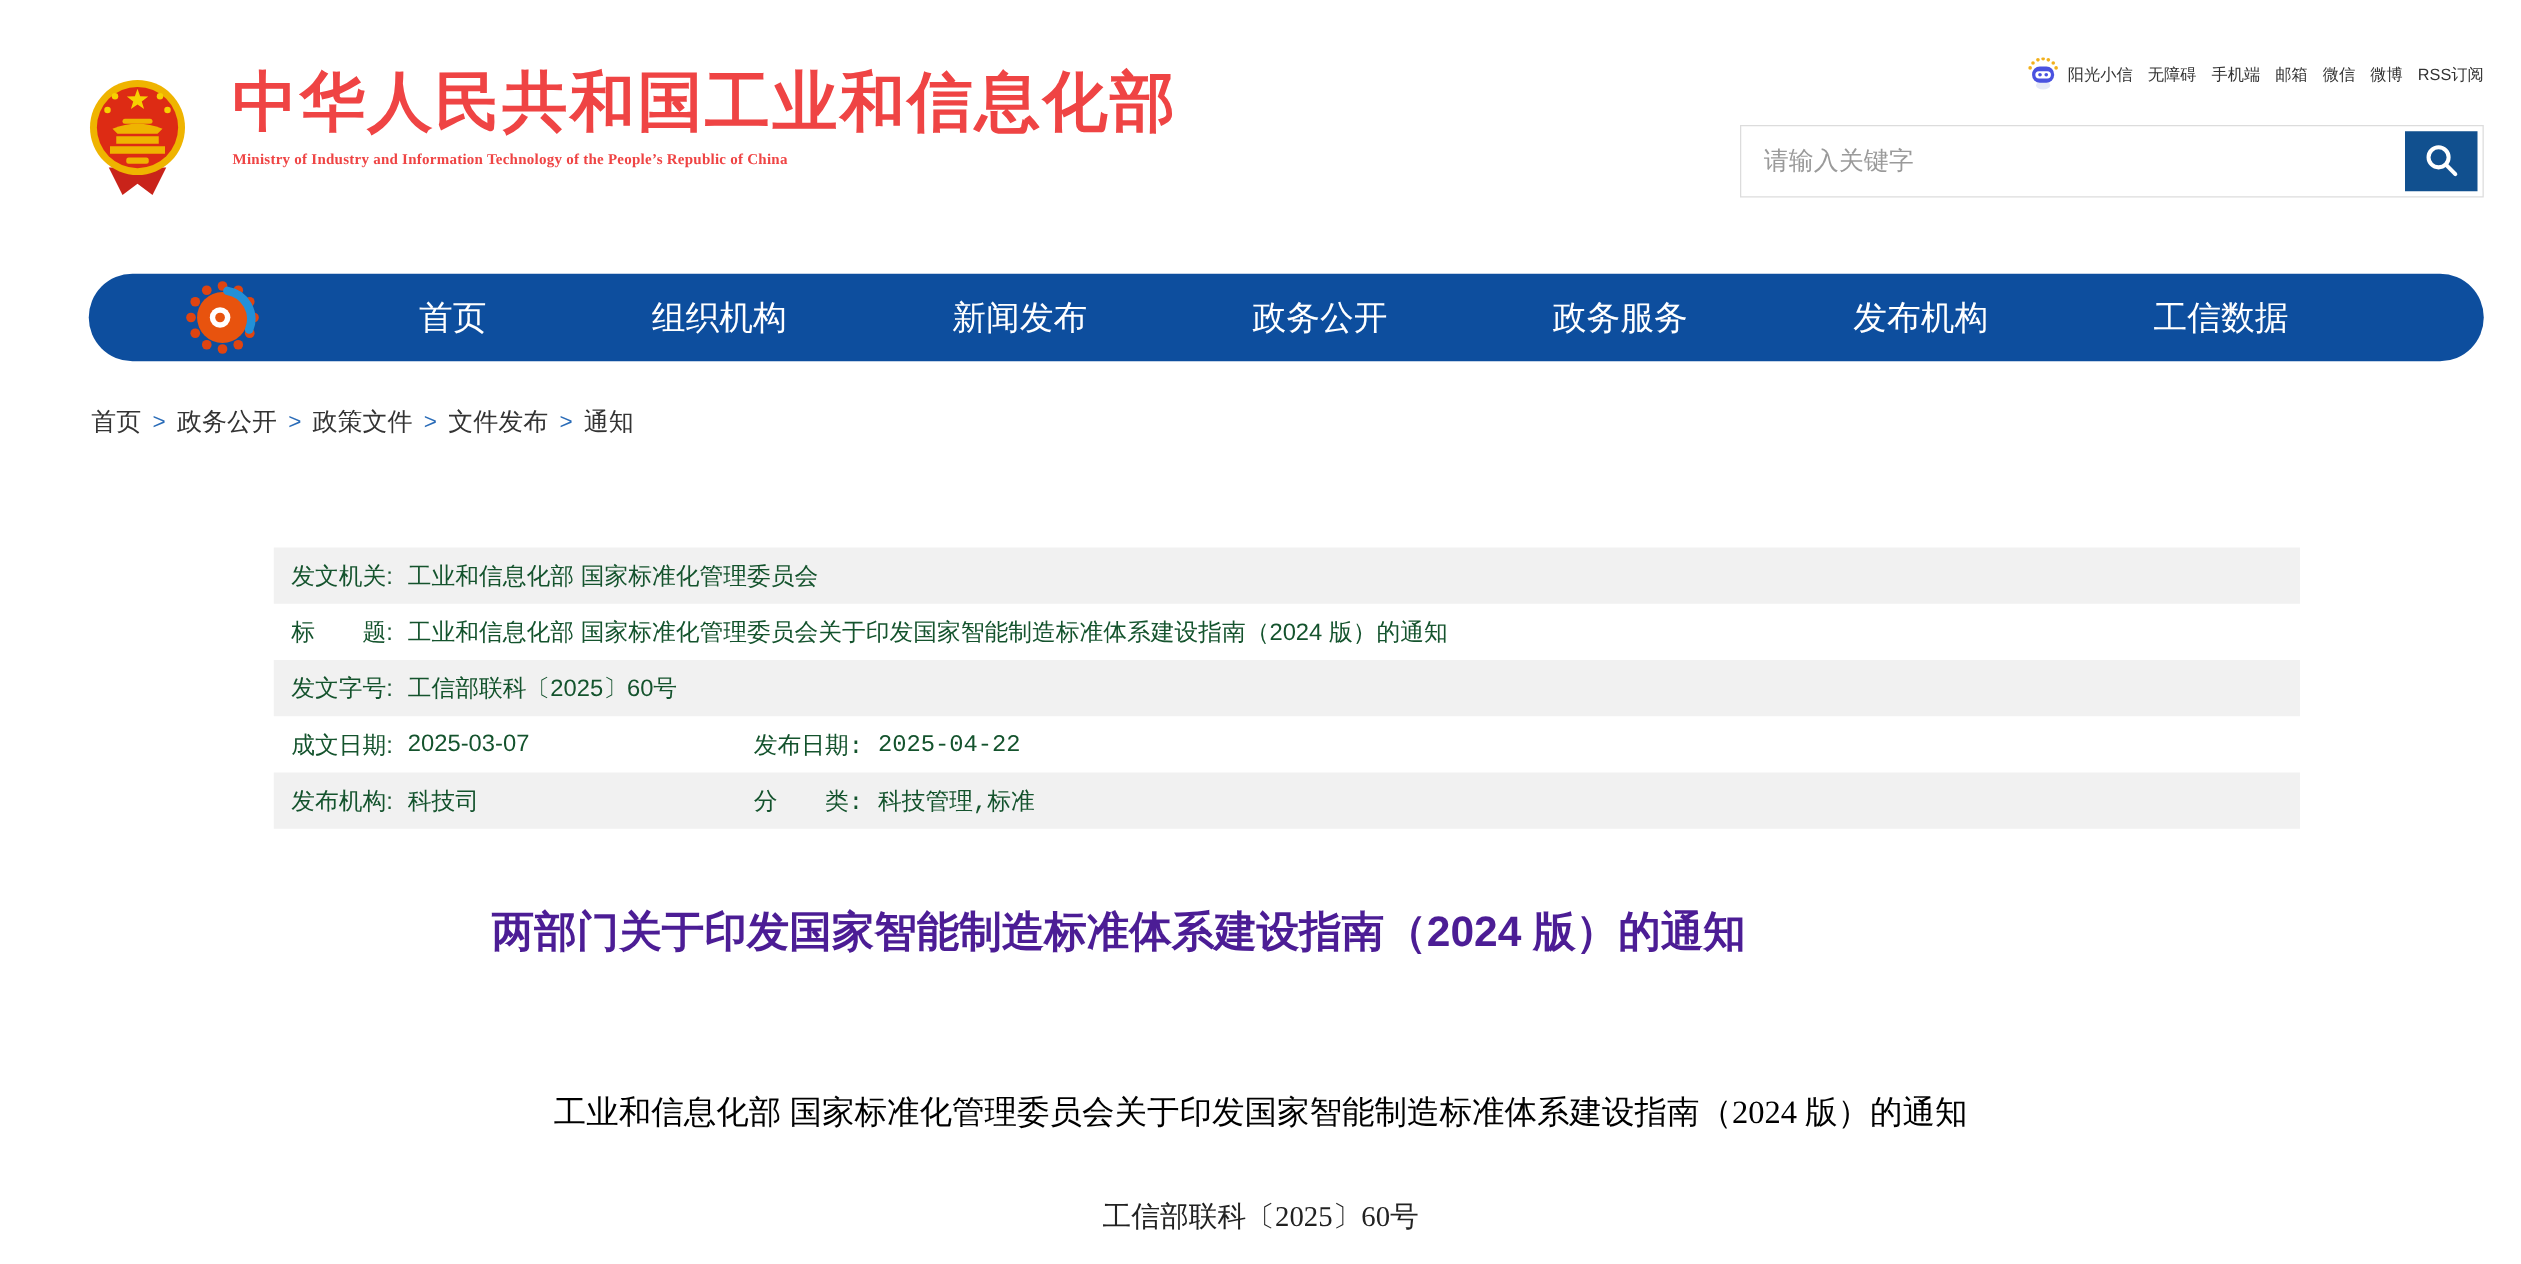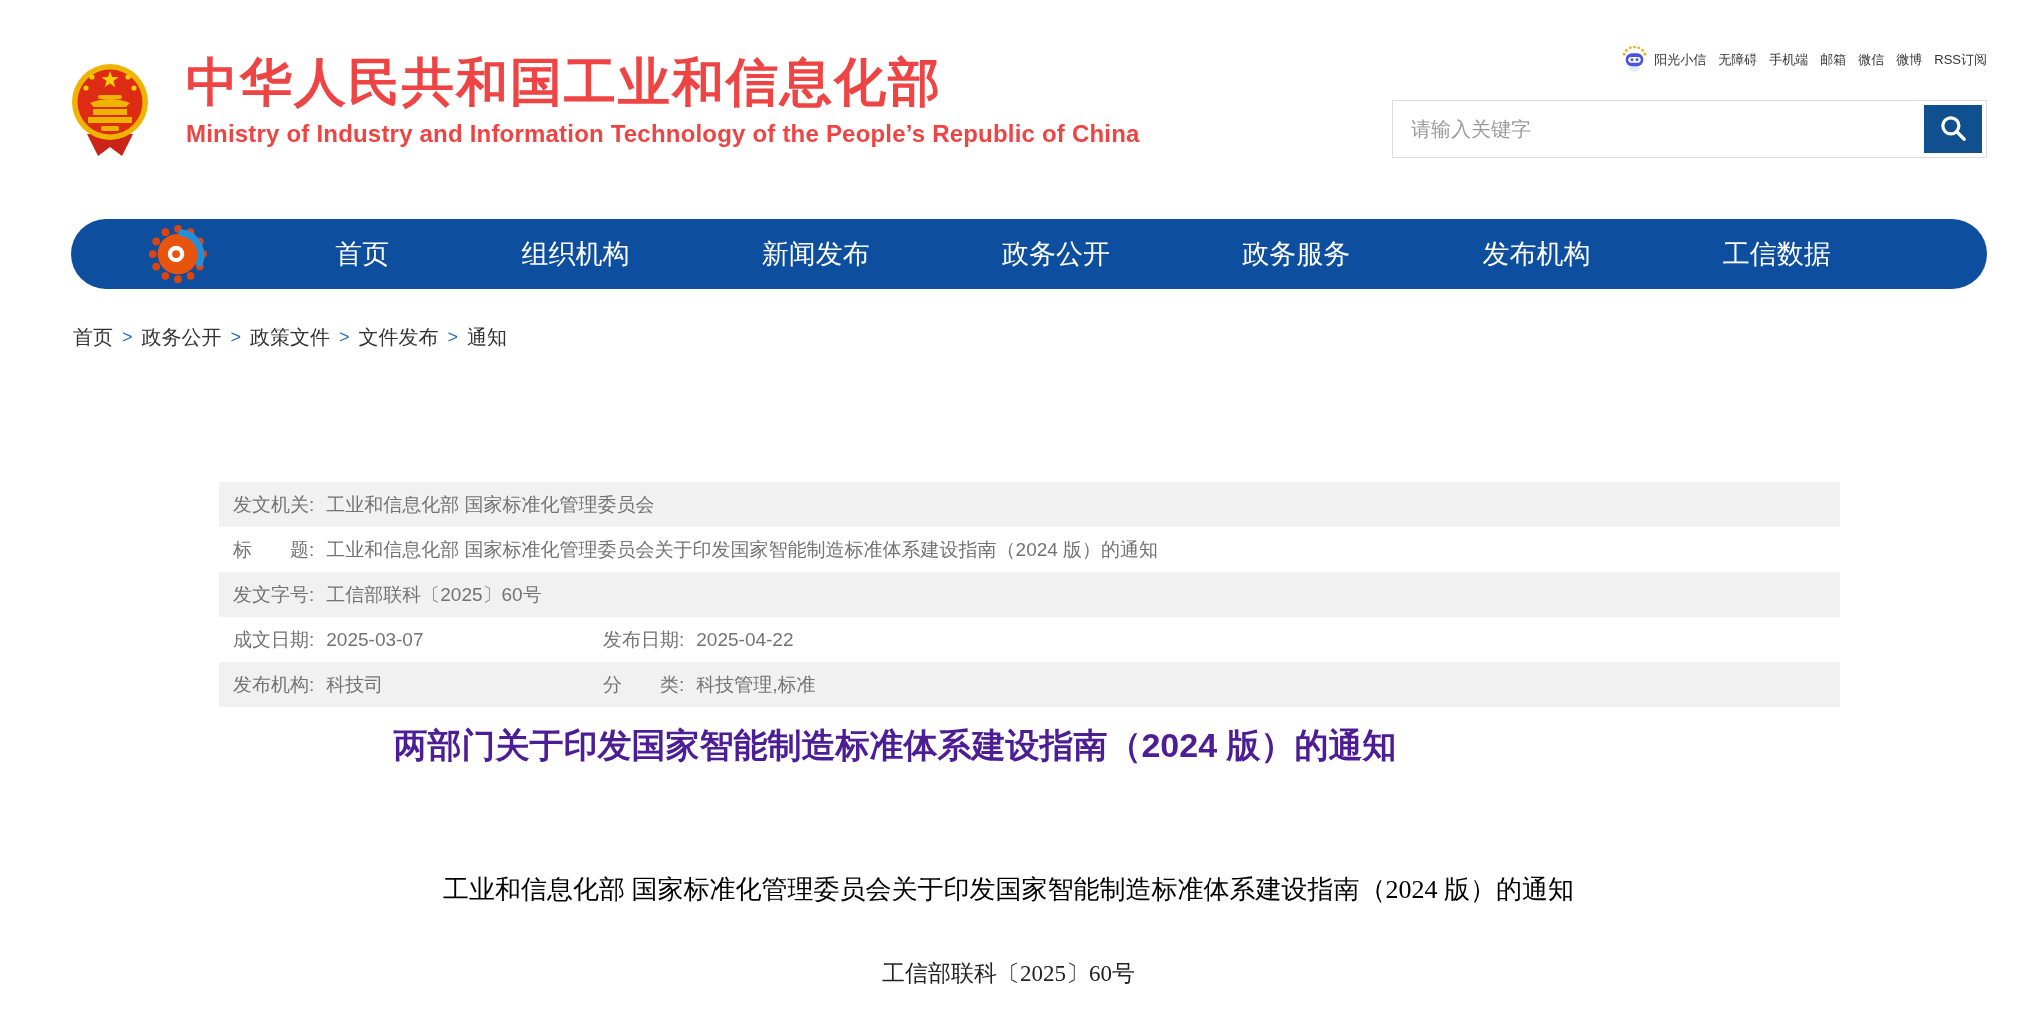--- a/index.html
+++ b/index.html
@@ -4,21 +4,21 @@
 <style>
   * { margin:0; padding:0; box-sizing:border-box; }
   html,body { width:2017px; height:1011px; background:#fff; overflow:hidden;
               font-family:"Liberation Sans","DejaVu Sans",sans-serif; }
   .page { position:relative; width:2017px; height:1011px; }
 
   
   .emblem { position:absolute; left:71px; top:50px; width:78px; height:112px; }
   .brand { position:absolute; left:186px; top:54px; color:#ef4444; }
   .brand-zh { font-size:52px; font-weight:bold; letter-spacing:2px; line-height:1.1; white-space:nowrap; }
-  .brand-en { font-size:24px; font-weight:bold; margin-top:9px; letter-spacing:.2px; white-space:nowrap; }
+  .brand-en { font-size:12px; font-weight:bold; margin-top:9px; letter-spacing:.2px; white-space:nowrap;font-family:Liberation Serif, serif; }
 
   .quick-links { position:absolute; top:46px; right:30px; display:flex; align-items:center; font-size:13px; color:#333; }
   .quick-links a { color:#333; text-decoration:none; margin-left:12px; display:flex; align-items:center; white-space:nowrap; }
   .quick-links a:first-child { margin-left:0; }
   .robot-ico { width:27px; height:27px; margin-right:6px; display:inline-block; }
 
   .search { position:absolute; top:100px; right:30px; width:595px; height:58px; }
   .search input { width:100%; height:100%; border:1px solid #dcdcdc; background:#fff;
                   font-size:20px; color:#a16207; padding:0 80px 0 18px;
                   font-family:"Liberation Sans",sans-serif; outline:none; }
@@ -33,26 +33,26 @@
   .nav-items { flex:1; display:flex; justify-content:space-around; align-items:center; margin:0 90px 0 60px; }
   .nav-items a { color:#fff; font-size:27px; text-decoration:none; white-space:nowrap; }
 
   
   .breadcrumb { position:absolute; left:73px; top:324px; font-size:20px; color:#333;
                 display:flex; align-items:center; }
   .breadcrumb a { color:#333; text-decoration:none; }
   .crumb-sep { color:#2a6cb8; margin:0 9px; font-size:18px; }
 
   
-  .meta-table { position:absolute; left:219px; top:438px; width:1621px; font-size:19px; color:#737373;margin-top:44px; }
+  .meta-table { position:absolute; left:219px; top:438px; width:1621px; font-size:19px; color:#14532d; }
   .meta-row { height:45px; display:flex; align-items:center; position:relative; }
   .meta-row.gray { background:#f1f1f1; }
   .meta-cell { display:flex; align-items:center; white-space:nowrap; }
   .meta-cell.first { padding-left:14px; }
-  .meta-cell.second { position:absolute; left:384px; top:0; height:100%; }
+  .meta-cell.second { position:absolute; left:384px; top:0; height:100%;font-family:Liberation Mono, monospace; }
   .meta-label { margin-right:12px; }
 
   
   .article-title { position:absolute; left:0; top:723px; width:1790px; text-align:center;
                    font-size:34px; font-weight:bold; color:#4c1d95; }
   .article-subtitle { position:absolute; left:0; top:872px; width:2017px; text-align:center;
                       font-size:26px; color:#000;
                       font-family:"Liberation Serif","DejaVu Serif",serif; }
   .article-docnum { position:absolute; left:0; top:958px; width:2017px; text-align:center;
                     font-size:23px; color:#222;

